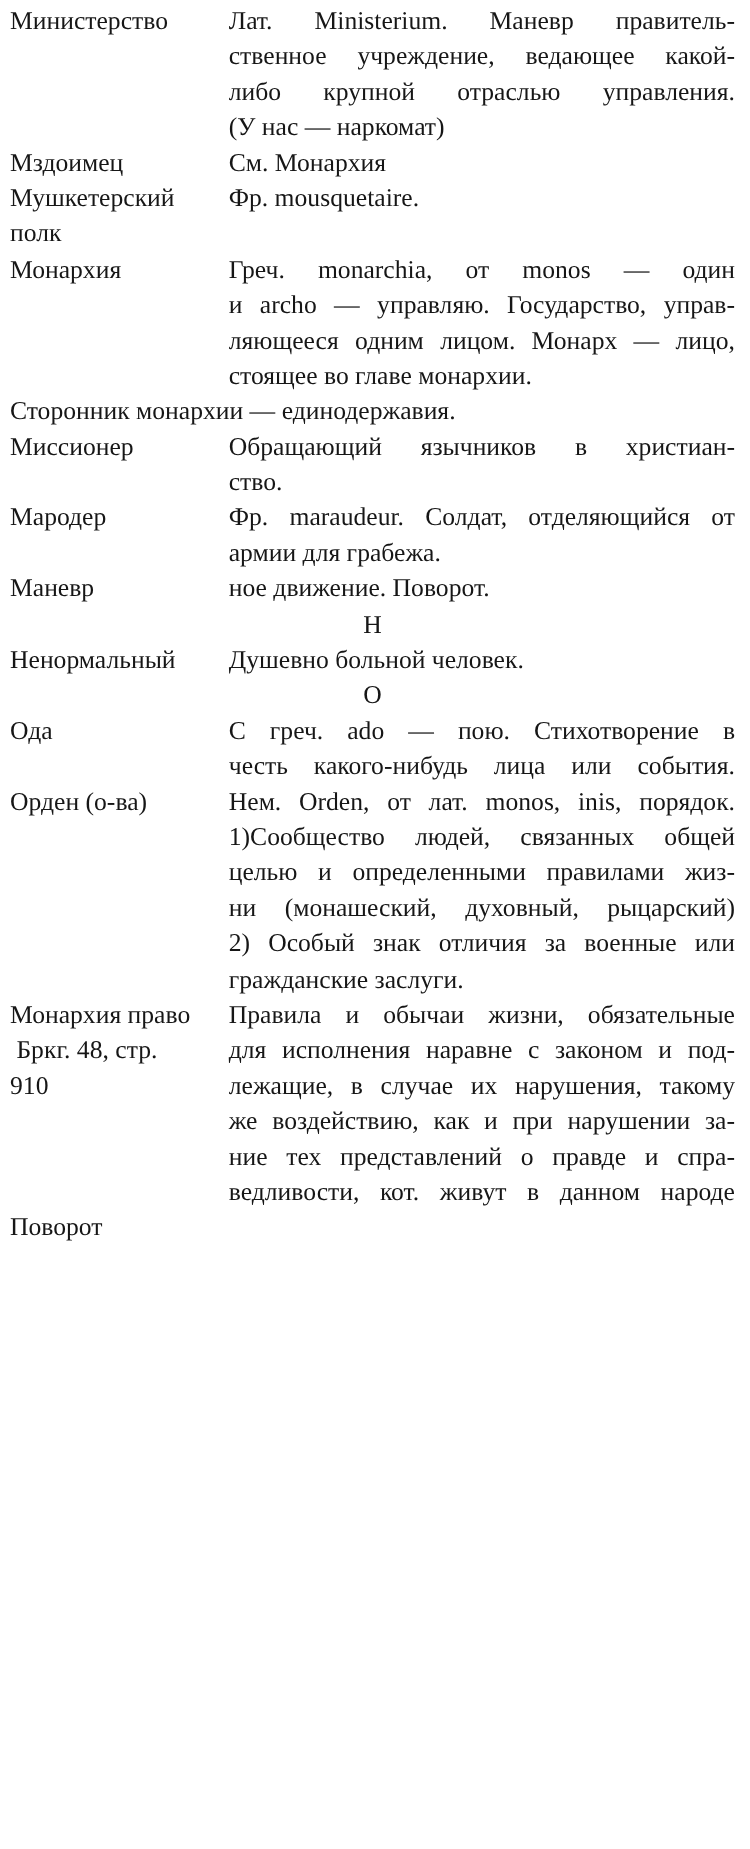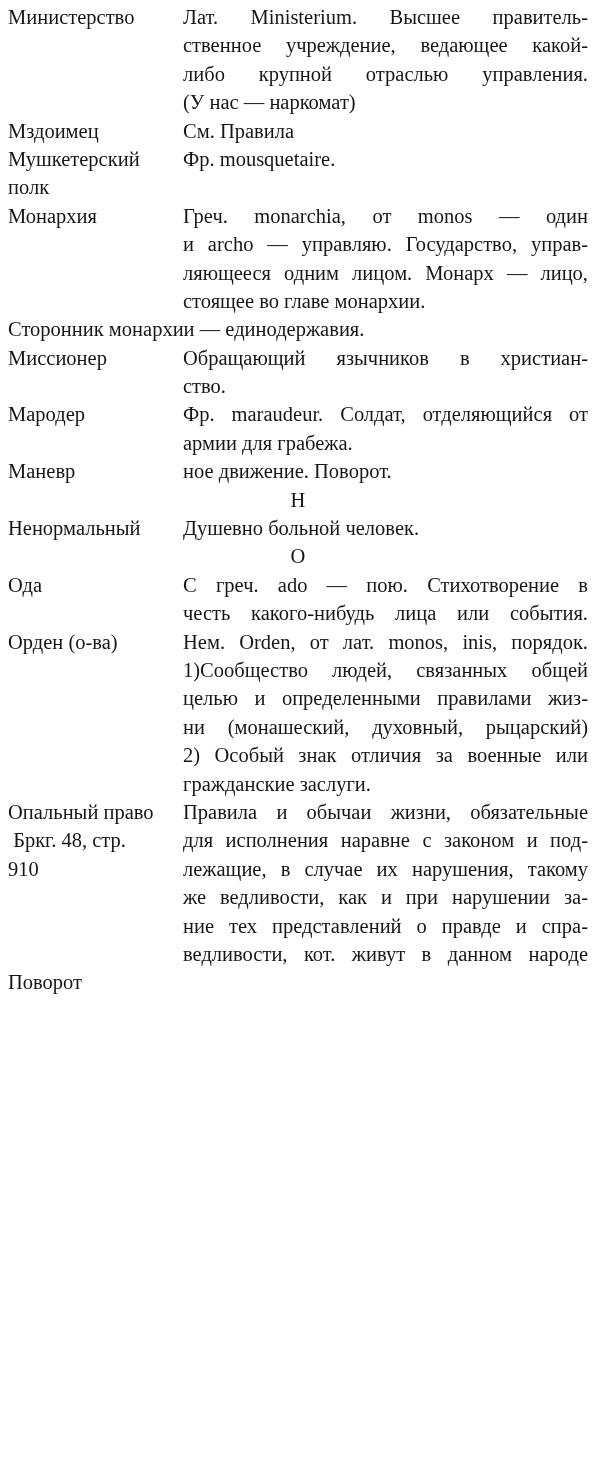--- a/index.html
+++ b/index.html
@@ -35,32 +35,32 @@
 </head>
 <body>
 
 <div class="page">
   <div class="entries" id="entries">
       <div class="entry">
         <div class="term">
           <div class="t-line">Министерство</div>
         </div>
         <div class="definition">
-          <div class="d-line">Лат. Ministerium. Высшее правитель-</div>
+          <div class="d-line">Лат. Ministerium. Маневр правитель-</div>
           <div class="d-line">ственное учреждение, ведающее какой-</div>
           <div class="d-line">либо крупной отраслью управления.</div>
           <div class="d-line short">(У нас — наркомат)</div>
         </div>
       </div>
       <div class="entry">
         <div class="term">
           <div class="t-line">Мздоимец</div>
         </div>
         <div class="definition">
-          <div class="d-line short">См. Правила</div>
+          <div class="d-line short">См. Монархия</div>
         </div>
       </div>
       <div class="entry">
         <div class="term">
           <div class="t-line">Мушкетерский</div>
           <div class="t-line">полк</div>
         </div>
         <div class="definition">
           <div class="d-line short">Фр. mousquetaire.</div>
         </div>
@@ -134,29 +134,29 @@
           <div class="d-line">Нем. Orden, от лат. monos, inis, порядок.</div>
           <div class="d-line">1)Сообщество людей, связанных общей</div>
           <div class="d-line">целью и определенными правилами жиз-</div>
           <div class="d-line">ни (монашеский, духовный, рыцарский)</div>
           <div class="d-line">2) Особый знак отличия за военные или</div>
           <div class="d-line short">гражданские заслуги.</div>
         </div>
       </div>
       <div class="entry">
         <div class="term">
-          <div class="t-line">Опальный право</div>
+          <div class="t-line">Монархия право</div>
           <div class="t-line"> Бркг. 48, стр.</div>
           <div class="t-line">910</div>
         </div>
         <div class="definition">
           <div class="d-line">Правила и обычаи жизни, обязательные</div>
           <div class="d-line">для исполнения наравне с законом и под-</div>
           <div class="d-line">лежащие, в случае их нарушения, такому</div>
-          <div class="d-line">же ведливости, как и при нарушении за-</div>
+          <div class="d-line">же воздействию, как и при нарушении за-</div>
           <div class="d-line">ние тех представлений о правде и спра-</div>
           <div class="d-line">ведливости, кот. живут в данном народе</div>
         </div>
       </div>
       <div class="entry">
         <div class="term">
           <div class="t-line">Поворот</div>
         </div>
         <div class="definition"></div>
       </div>

